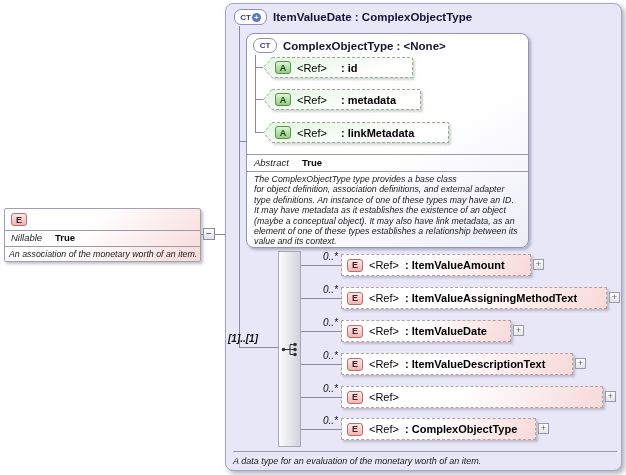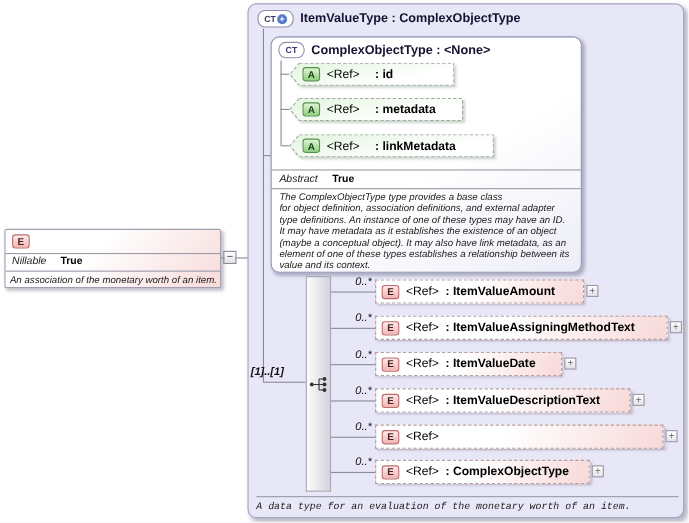--- a/index.html
+++ b/index.html
@@ -101,21 +101,21 @@
   <div class="hline" style="left:201px;top:234px;width:24px;"></div>
   <div class="toggle-box" style="left:203px;top:228px;">−</div>
 
   <div class="panel" style="left:225px;top:3px;width:397px;height:468px;">
 
     <div class="panel-header">
       <span class="badge-ct-plus">
         <span class="ct-text">CT</span>
         <span class="plus-circle">+</span>
       </span>
-      <span class="title-text">ItemValueType : ComplexObjectType</span>
+      <span class="title-text">ItemValueDate : ComplexObjectType</span>
     </div>
 
     <div class="vline" style="left:13px;top:22px;height:321px;"></div>
     <div class="hline" style="left:13px;top:137px;width:7px;"></div>
     <div class="hline" style="left:13px;top:343px;width:39px;"></div>
     <div class="cardinality" style="left:2px;top:329px;">[1]..[1]</div>
 
     <div class="inner-box" style="left:20px;top:29px;width:283px;height:215px;">
       <div class="inner-header">
         <span class="badge-ct">CT</span>
@@ -226,16 +226,16 @@
     <div class="toggle-box plus" style="left:379px;top:387px;">+</div>
 
     <div class="elem-row" style="left:115px;top:414px;width:195px;">
       <span class="badge badge-e">E</span>
       <span class="ref-text">&lt;Ref&gt;</span>
       <span class="name-text">: ComplexObjectType</span>
     </div>
     <div class="toggle-box plus" style="left:312px;top:419px;">+</div>
 
     <div class="panel-sep" style="left:7px;top:447px;width:384px;"></div>
-    <div class="panel-footer" style="left:7px;top:452px;font-family:Liberation Mono, monospace;">A data type for an evaluation of the monetary worth of an item.</div>
+    <div class="panel-footer" style="left:7px;top:452px;">A data type for an evaluation of the monetary worth of an item.</div>
   </div>
 
 </div>
 
 </body></html>

